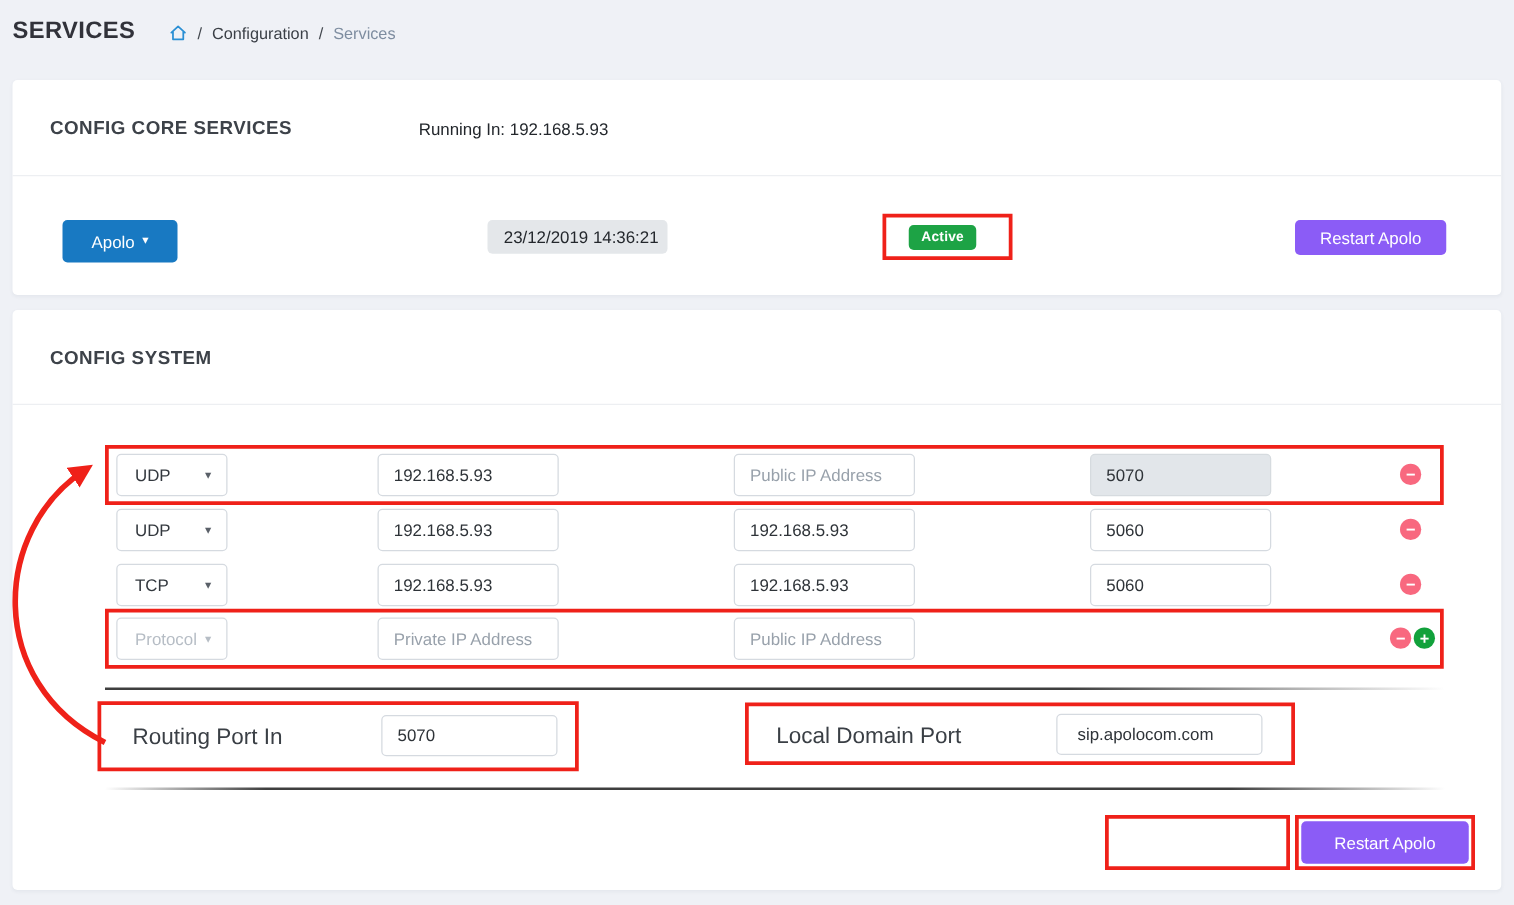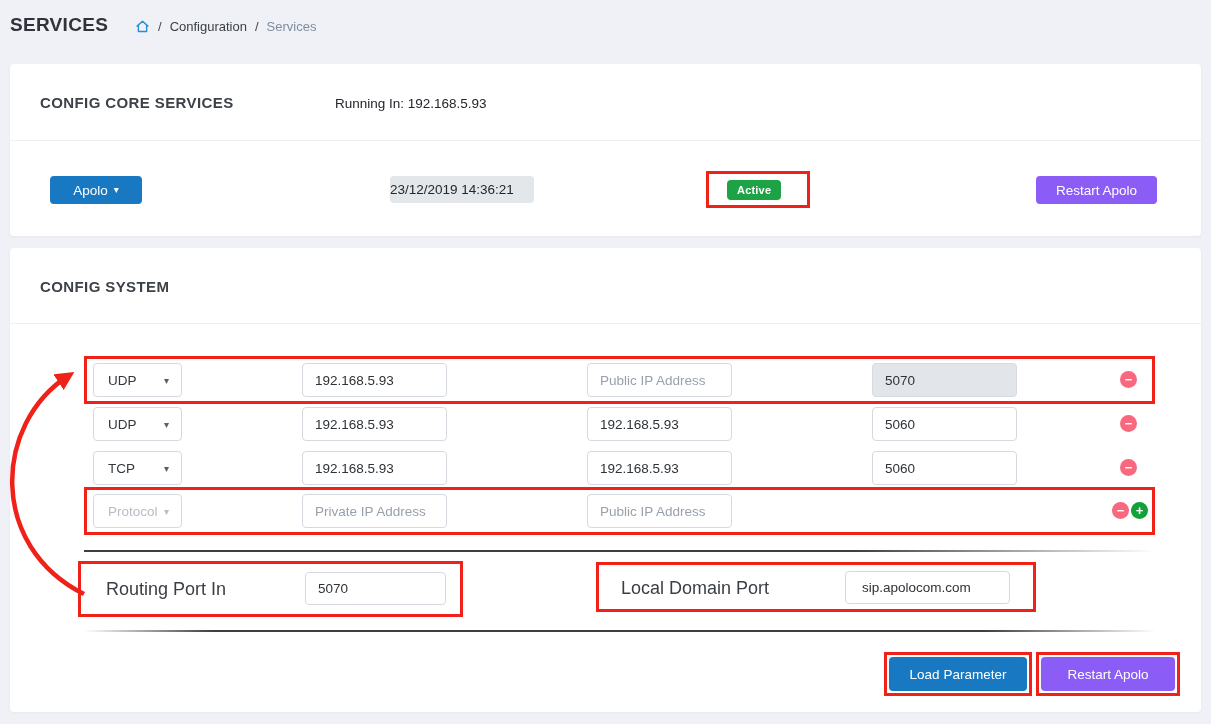--- a/index.html
+++ b/index.html
@@ -22,23 +22,23 @@
   .card-divider { position:absolute; left:0; right:0; height:1px; background:#edeff2; }
 
   .running-in { position:absolute; left:325px; top:32px; font-size:13.5px; color:#23272c; }
 
   
   .btn { border:none; border-radius:4px; font-size:13.5px; cursor:pointer; font-family:inherit; display:inline-flex; align-items:center; justify-content:center; }
   .btn-blue { background:#1879c2; color:#fff; }
   .btn-pink { background:#8b5cf6; color:#fff; }
   .caret { font-size:10px; margin-left:6px; line-height:1; }
 
-  .apolo-btn { position:absolute; left:40px; top:112px; width:92px; height:28px; }
+  .apolo-btn { position:absolute; left:40px; top:112px; width:92px; height:34px; }
   .date-field { position:absolute; left:380px; top:112px; width:144px; height:27px; background:#e4e7ea; border-radius:4px;
-                font-size:13.5px; color:#23272c; display:flex; align-items:center; }
+                font-size:13.5px; color:#23272c; display:flex; align-items:center; padding-left:13px; }
   .restart-top-btn { position:absolute; left:1026px; top:112px; width:121px; height:28px; }
 
   .red-frame { position:absolute; border:3px solid #ef2119; pointer-events:none; z-index:30; }
   #frame-active { left:696px; top:107px; width:104px; height:37px; }
   .status-badge { position:absolute; left:717px; top:116px; background:#1da345; color:#fff; font-size:11px; font-weight:700;
                   padding:4px 10px; border-radius:4px; letter-spacing:.2px; }
 
   
   .crow { position:absolute; left:74px; width:1071px; height:34px; }
   .psel { position:absolute; left:9px; top:0; width:89px; height:34px; border:1px solid #d5dae0; border-radius:4px; background:#fff;
@@ -172,21 +172,20 @@
     <div class="inline-label" id="routing-label">Routing Port In</div>
     <input class="cinput" id="routing-input" value="5070" style="">
     <div class="red-frame" id="frame-routing"></div>
 
     <div class="inline-label" id="local-label">Local Domain Port</div>
     <input class="cinput" id="local-input" value="sip.apolocom.com" style="">
     <div class="red-frame" id="frame-local"></div>
 
     <div class="dark-divider" id="ddiv2"></div>
 
-    <button class="btn btn-blue frame-btn" id="loadparam-btn">Load Parameter</button>
     <div class="red-frame" id="frame-loadparam"></div>
 
     <button class="btn btn-pink frame-btn" id="restart2-btn">Restart Apolo</button>
     <div class="red-frame" id="frame-restart2"></div>
   </div>
 
   <svg class="arrow-overlay" width="1211" height="724">
     <defs>
       <marker id="ah" viewBox="0 0 10 10" refX="6" refY="5" markerWidth="4.2" markerHeight="4.2" orient="auto">
         <path d="M0,0 L10,5 L0,10 z" fill="#ef2119"></path>

